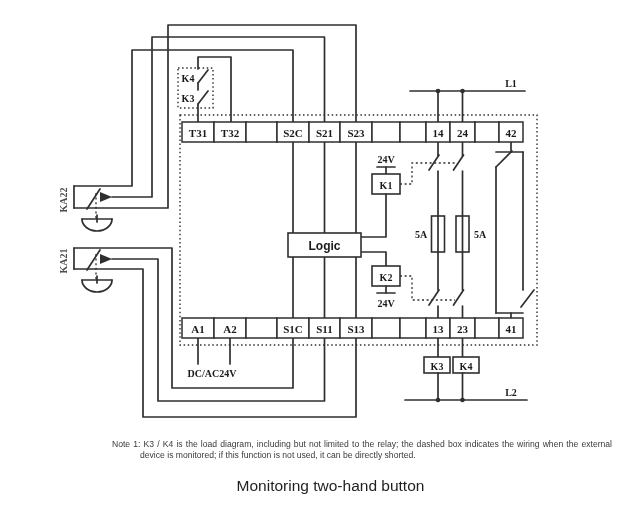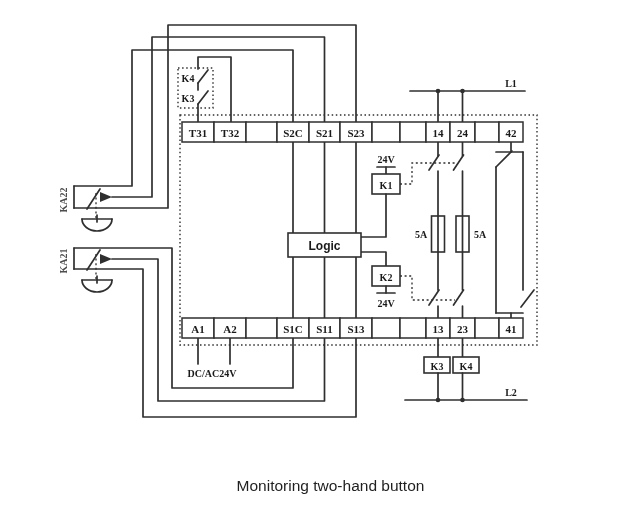--- a/index.html
+++ b/index.html
@@ -208,14 +208,15 @@
     <text class="tlabel" x="230" y="332.5">A2</text>
     <text class="tlabel" x="293" y="332.5">S1C</text>
     <text class="tlabel" x="324.5" y="332.5">S11</text>
     <text class="tlabel" x="356" y="332.5">S13</text>
     <text class="tlabel" x="438" y="332.5">13</text>
     <text class="tlabel" x="462.5" y="332.5">23</text>
     <text class="tlabel" x="511" y="332.5">41</text>
   </g>
 </svg>
 
+  <div id="note"><span>Note 1:</span> <span>K3 / K4 is the load diagram, including but not limited to the relay; the dashed box indicates the wiring when the external device is monitored; if this function is not used, it can be directly shorted.</span></div>
   <div id="title">Monitoring two-hand button</div>
 </div>
 
 </body></html>

